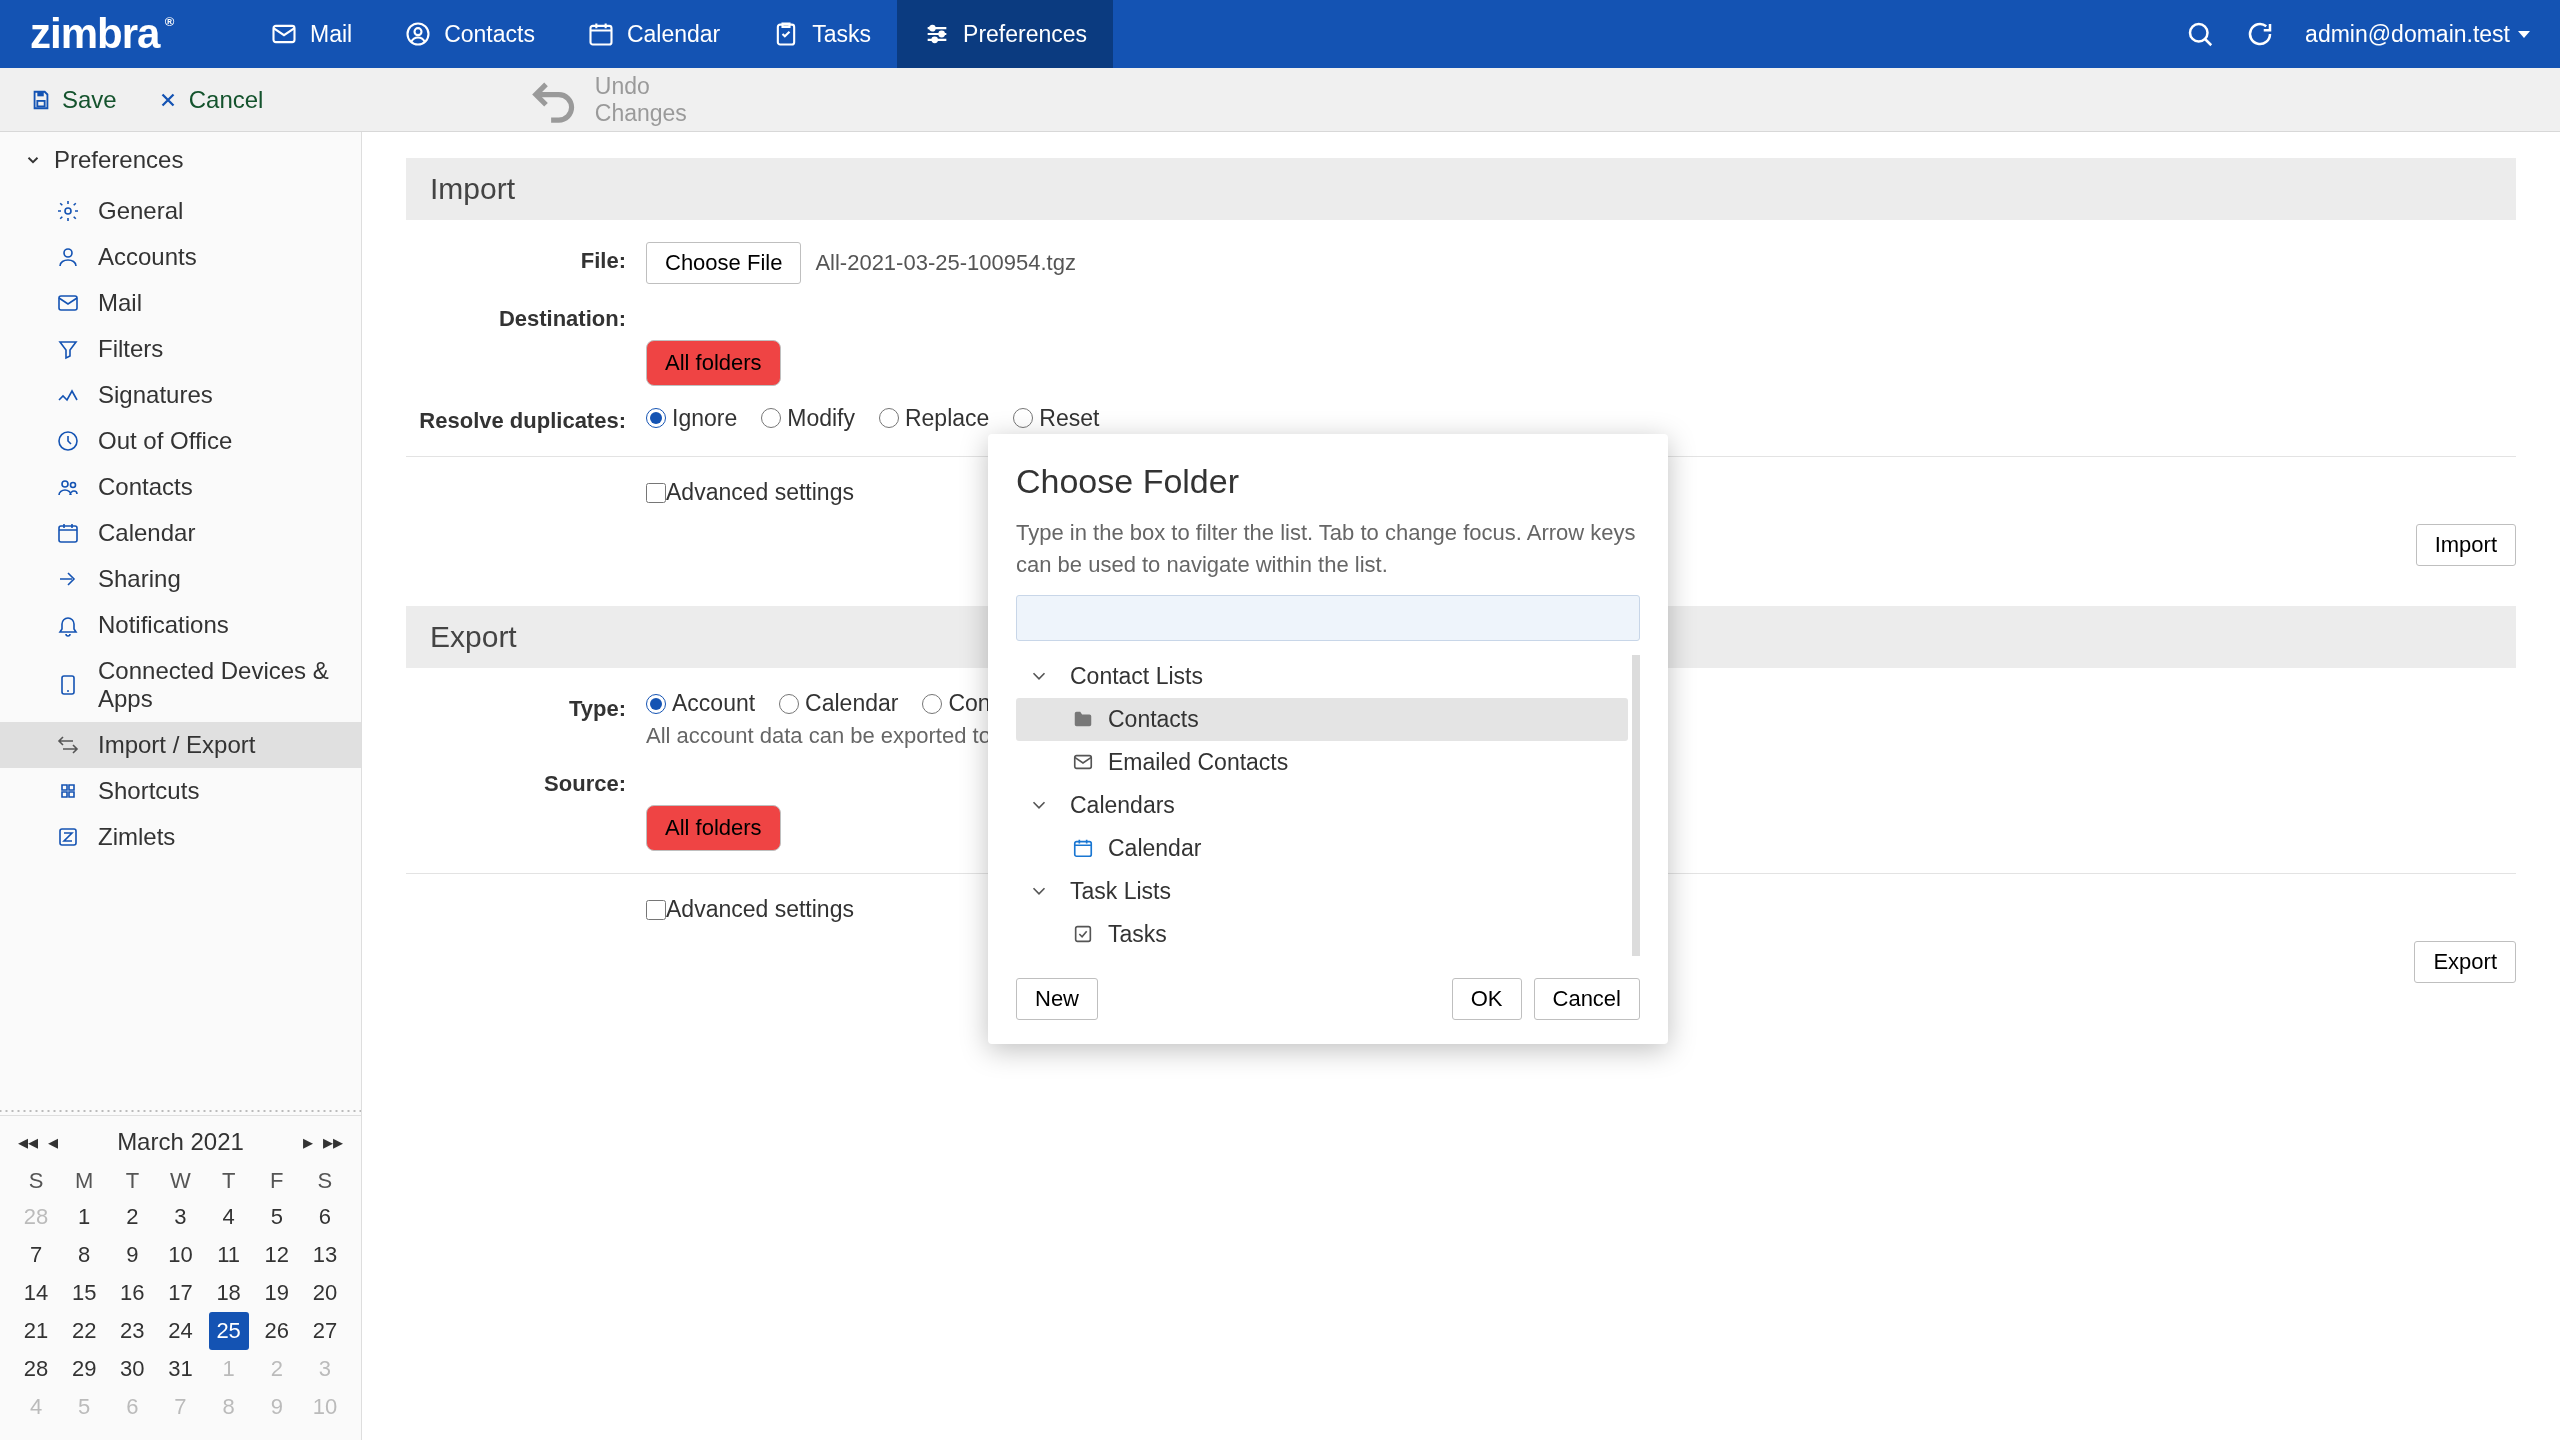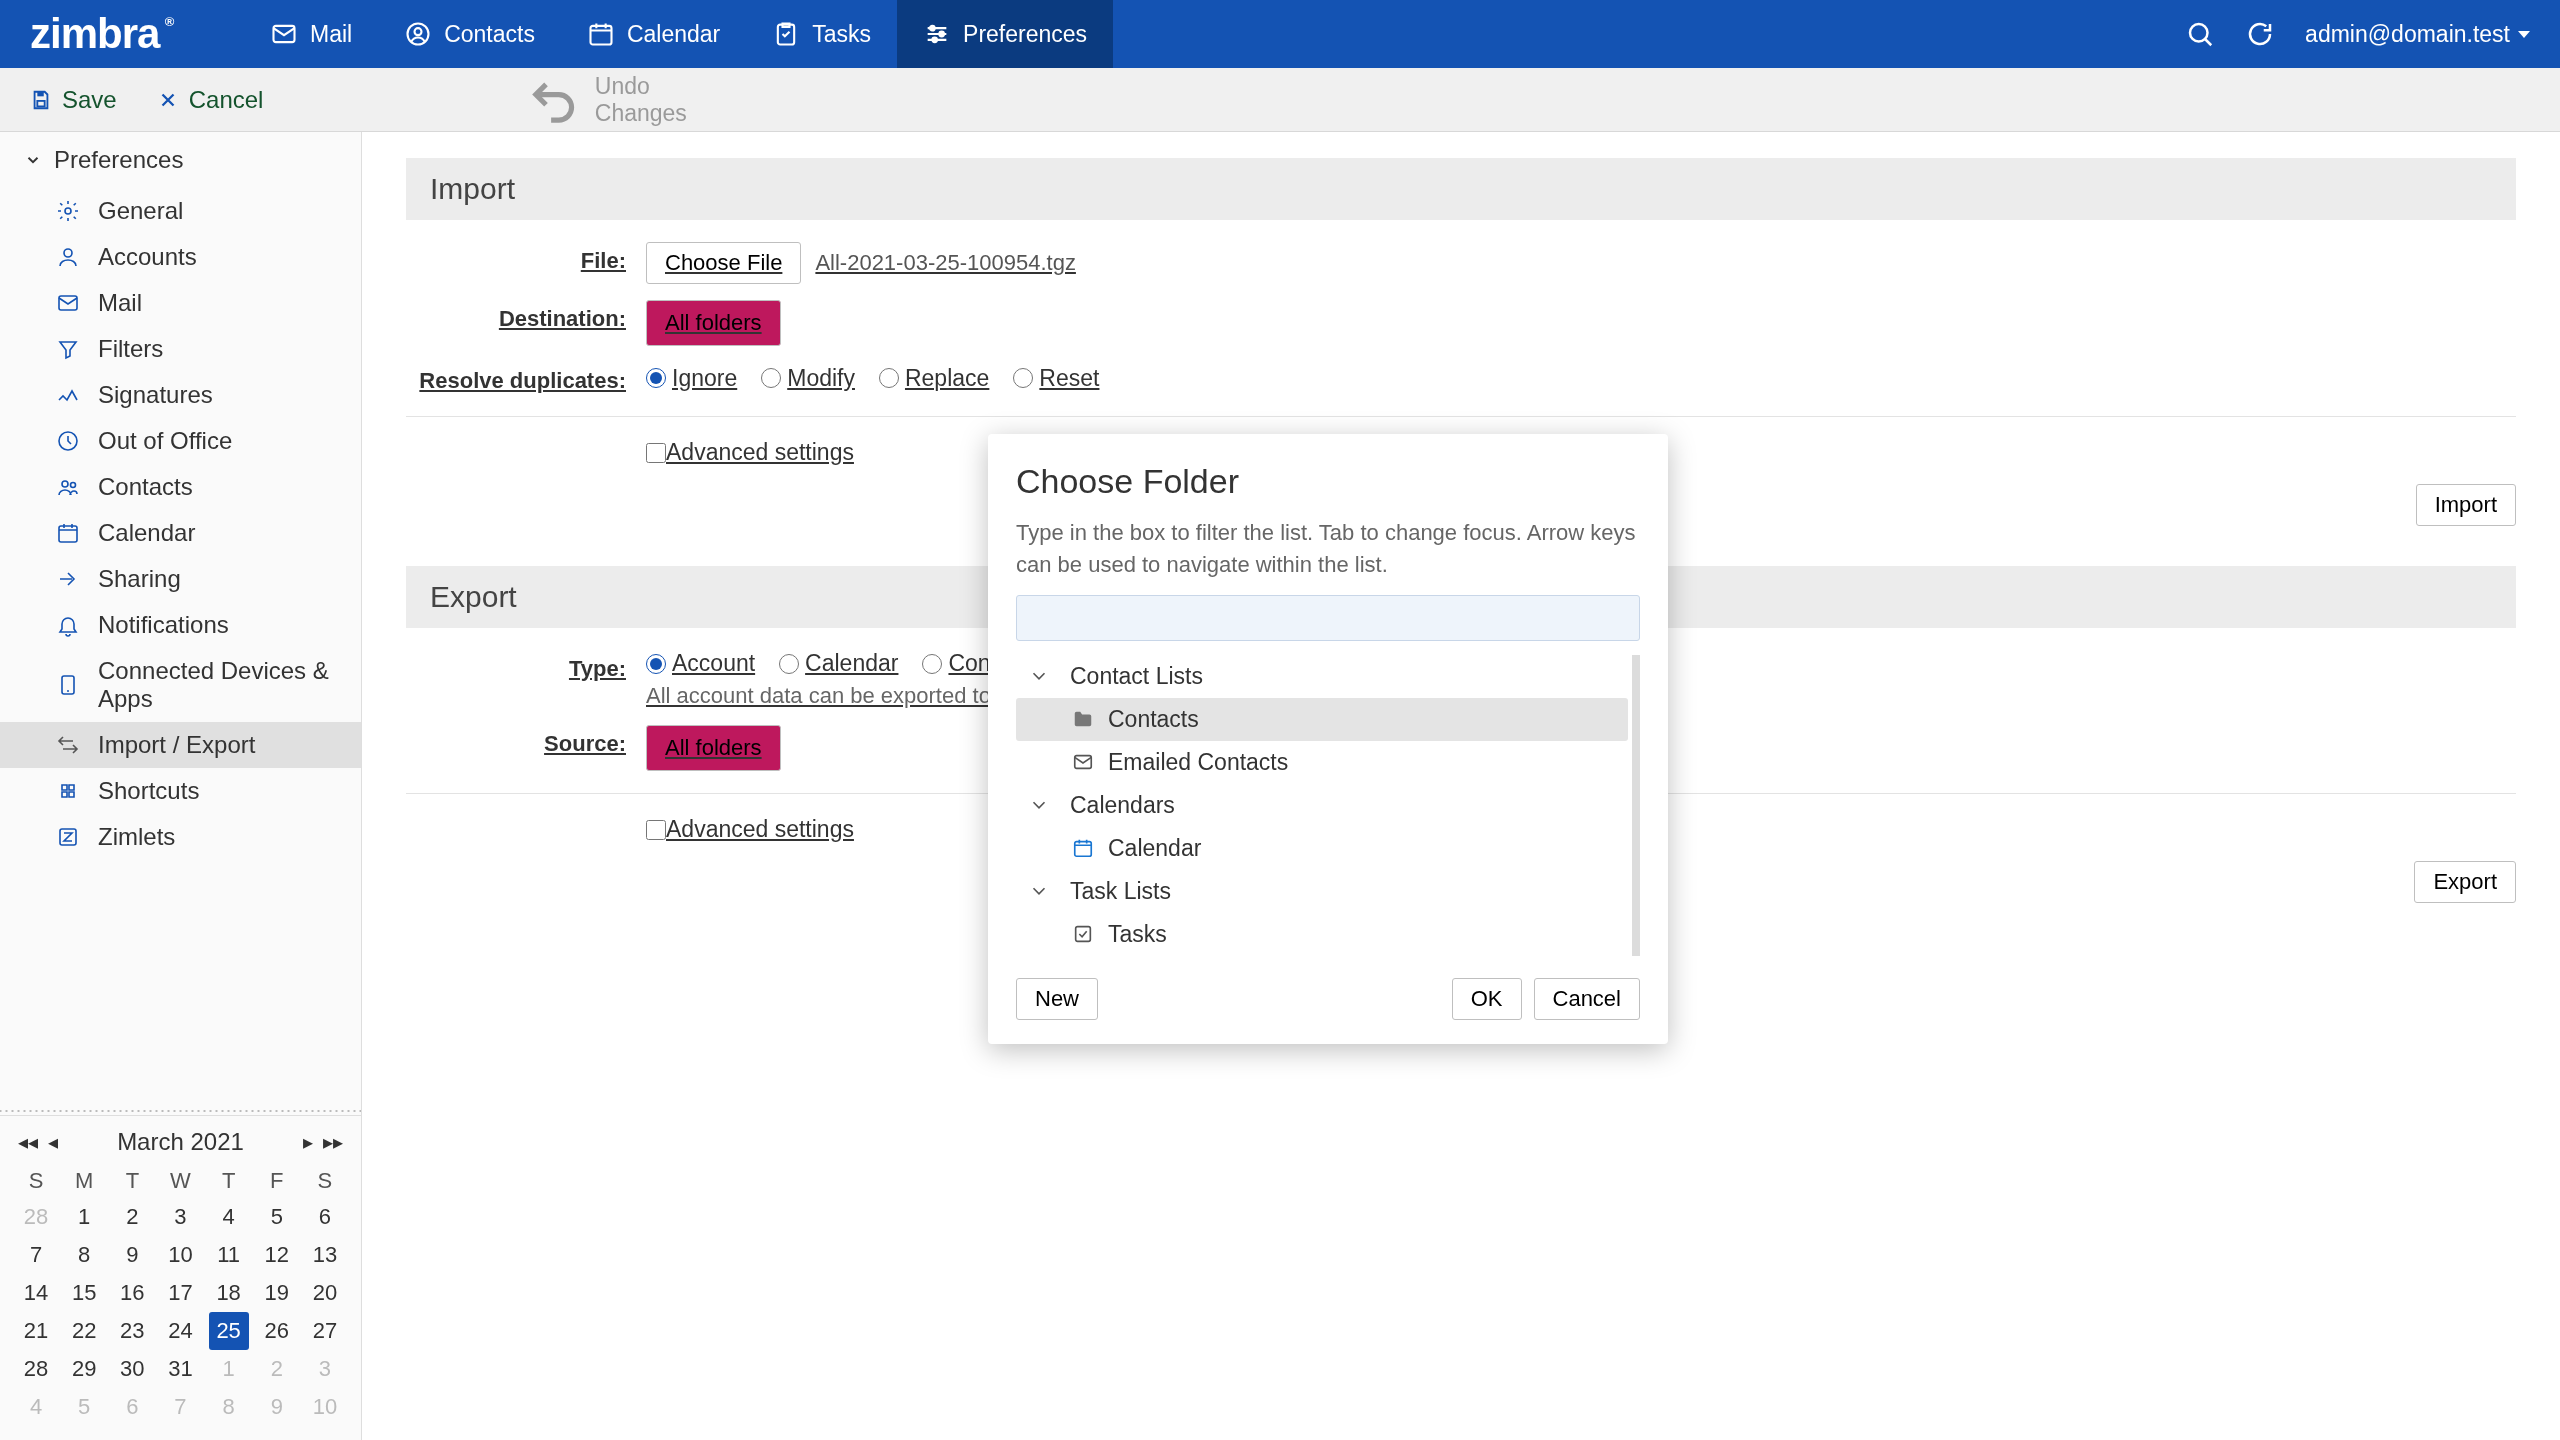--- a/index.html
+++ b/index.html
@@ -44,25 +44,25 @@
     .cal-grid { display: grid; grid-template-columns: repeat(7, 1fr); text-align: center; margin-top: 4px; }
     .cal-dow { color: #555; font-size: 22px; padding: 4px 0; }
     .cal-day { font-size: 22px; padding: 6px 0; cursor: pointer; border-radius: 3px; width: 40px; margin: 0 auto;}
     .cal-day.muted { color: #bbb; }
     .cal-day.today { background: #1453b3; color: #fff; }
     
     .splitter { height: 8px; background-image: radial-gradient(circle, #bbb 1px, transparent 1.5px); background-size: 6px 6px; background-position: center; background-repeat: repeat-x; cursor: row-resize;}
     
     .main { flex: 1; padding: 26px 44px; overflow: auto; position: relative; }
     .panel-title { background: #ececec; padding: 14px 24px; font-size: 30px; color: #444; margin-bottom: 14px;}
-    .form-row { display: flex; align-items: center; padding: 8px 0; text-decoration: underline; }
+    .form-row { display: flex; align-items: center; padding: 8px 0; }
     .form-label { width: 240px; text-align: right; padding-right: 20px; font-weight: 600; font-size: 22px; align-self: flex-start; padding-top: 6px;}
     .form-ctrl { display: flex; align-items: center; gap: 14px; flex-wrap: wrap;}
     .btn { background: #fff; border: 1px solid #bfbfbf; padding: 7px 18px; font-size: 22px; cursor: pointer; border-radius: 3px; }
-    .btn-inset { background: #be185d; border: 1px solid #bfbfbf; padding: 9px 18px; font-size: 22px; cursor: pointer; border-radius: 3px; }
+    .btn-inset { background: #ef4444; border: 1px solid #bfbfbf; padding: 9px 18px; font-size: 22px; cursor: pointer; border-radius: 8px; margin-top: 40px; }
     .file-name { font-size: 22px; color: #555; }
     .radio-opt { display: flex; align-items: center; gap: 6px; margin-right: 10px; font-size: 23px;}
     .radio-opt input { width: 20px; height: 20px; accent-color: #1453b3;}
     .check-opt { display: flex; align-items: center; gap: 0; font-size: 23px;}
     .check-opt input { width: 20px; height: 20px;}
     .hr { border: none; border-top: 1px solid #e3e3e3; margin: 14px 0; }
     .action-right { display: flex; justify-content: flex-end; padding: 10px 0 40px;}
     .desc { font-size: 22px; color: #666; }
     
     .dialog { position: absolute; left: 988px; top: 434px; width: 680px; background: #fff; box-shadow: 0 6px 28px rgba(0,0,0,.25); border-radius: 4px; padding: 28px 28px 24px; z-index: 100;}

